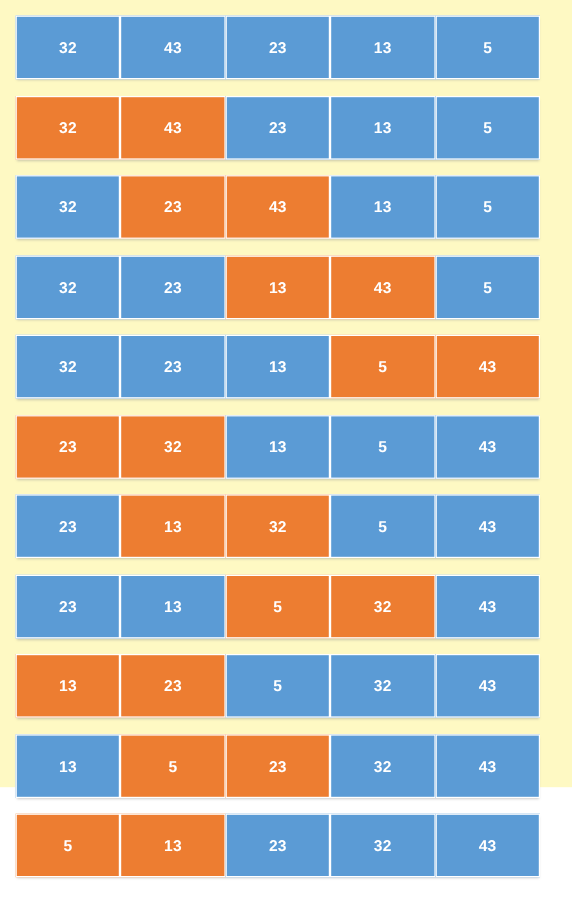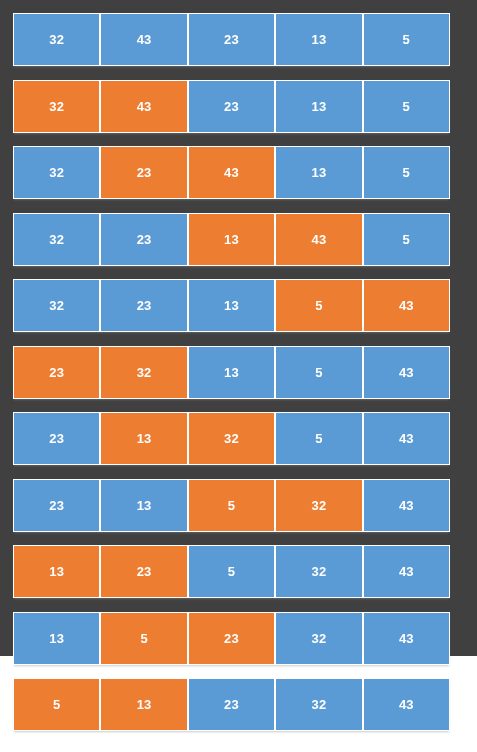--- a/index.html
+++ b/index.html
@@ -10,21 +10,21 @@
   body {
     width: 477px;
     height: 752px;
     overflow: hidden;
     font-family: "Liberation Sans", sans-serif;
   }
   #bubble-sort-visualization {
     position: relative;
     width: 477px;
     height: 656px;
-    background: #404040;
+    background: #fef9c3;
     box-sizing: border-box;
     padding: 13px 0 0 0;
   }
   .array-row {
     display: flex;
     width: 437px;
     height: 53px;
     margin: 0 0 13.5px 13px;
     box-sizing: border-box;
     box-shadow: 0 2px 2px -1px rgba(140,140,140,0.45);

